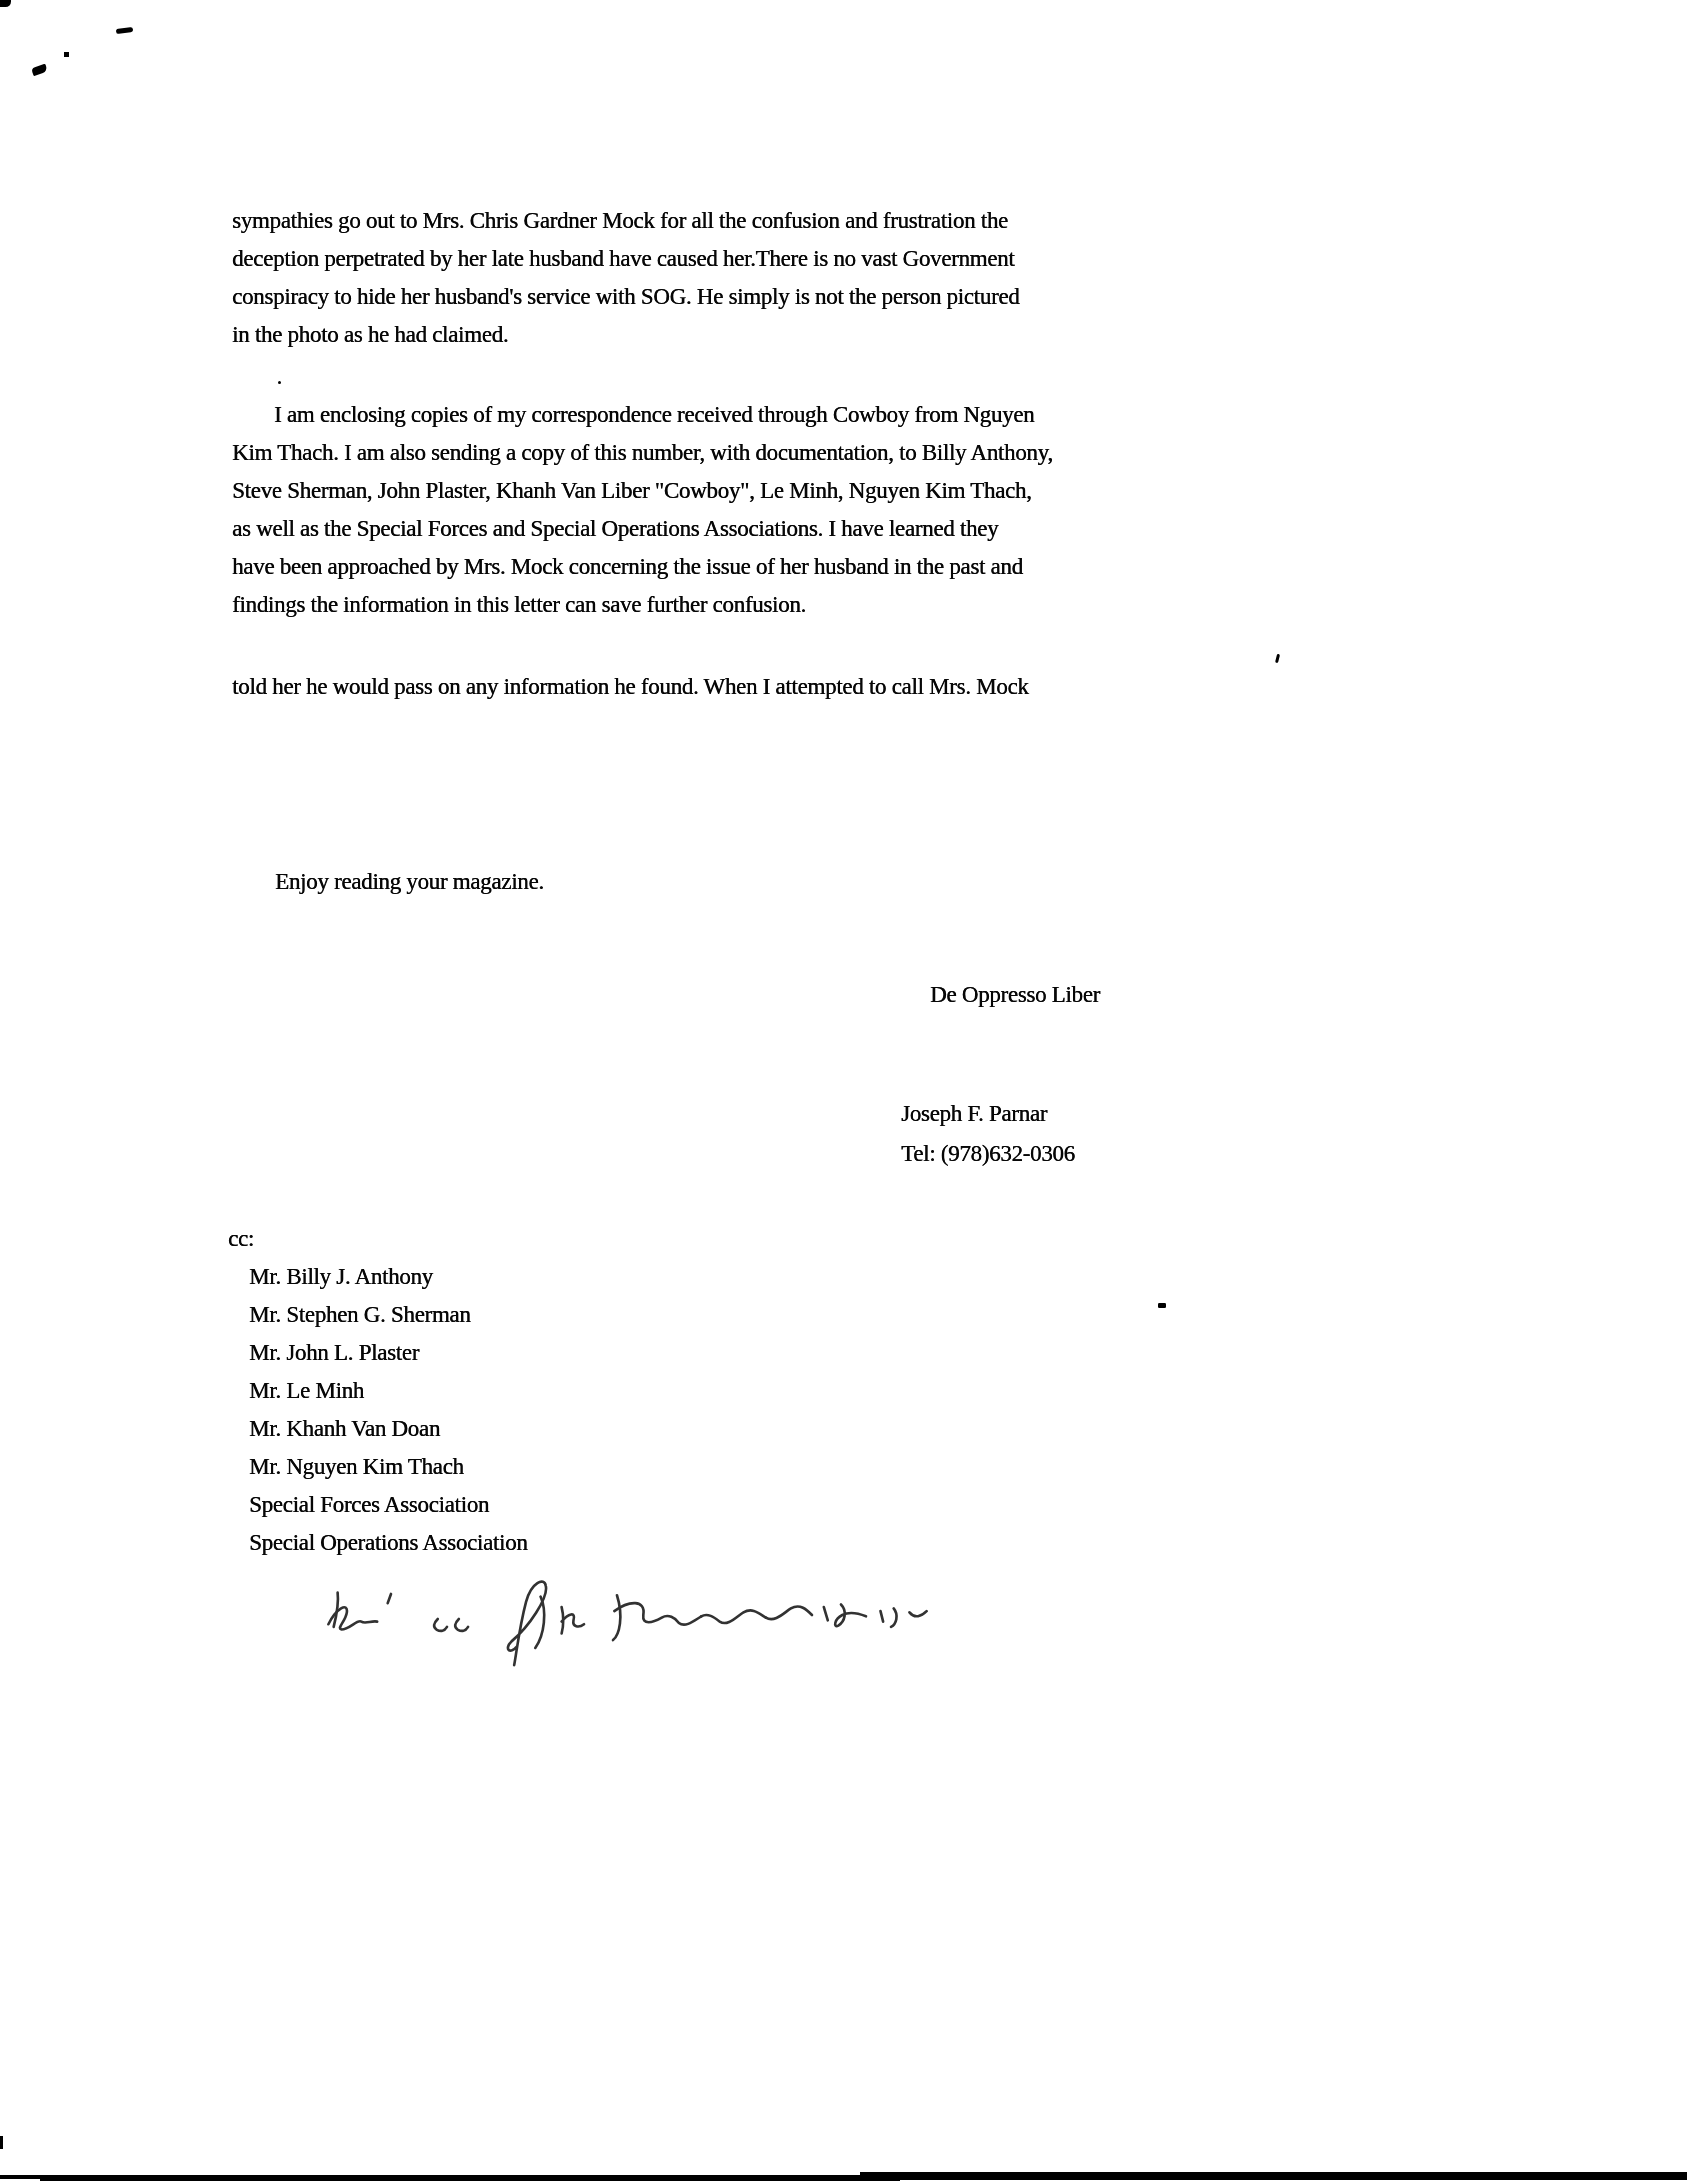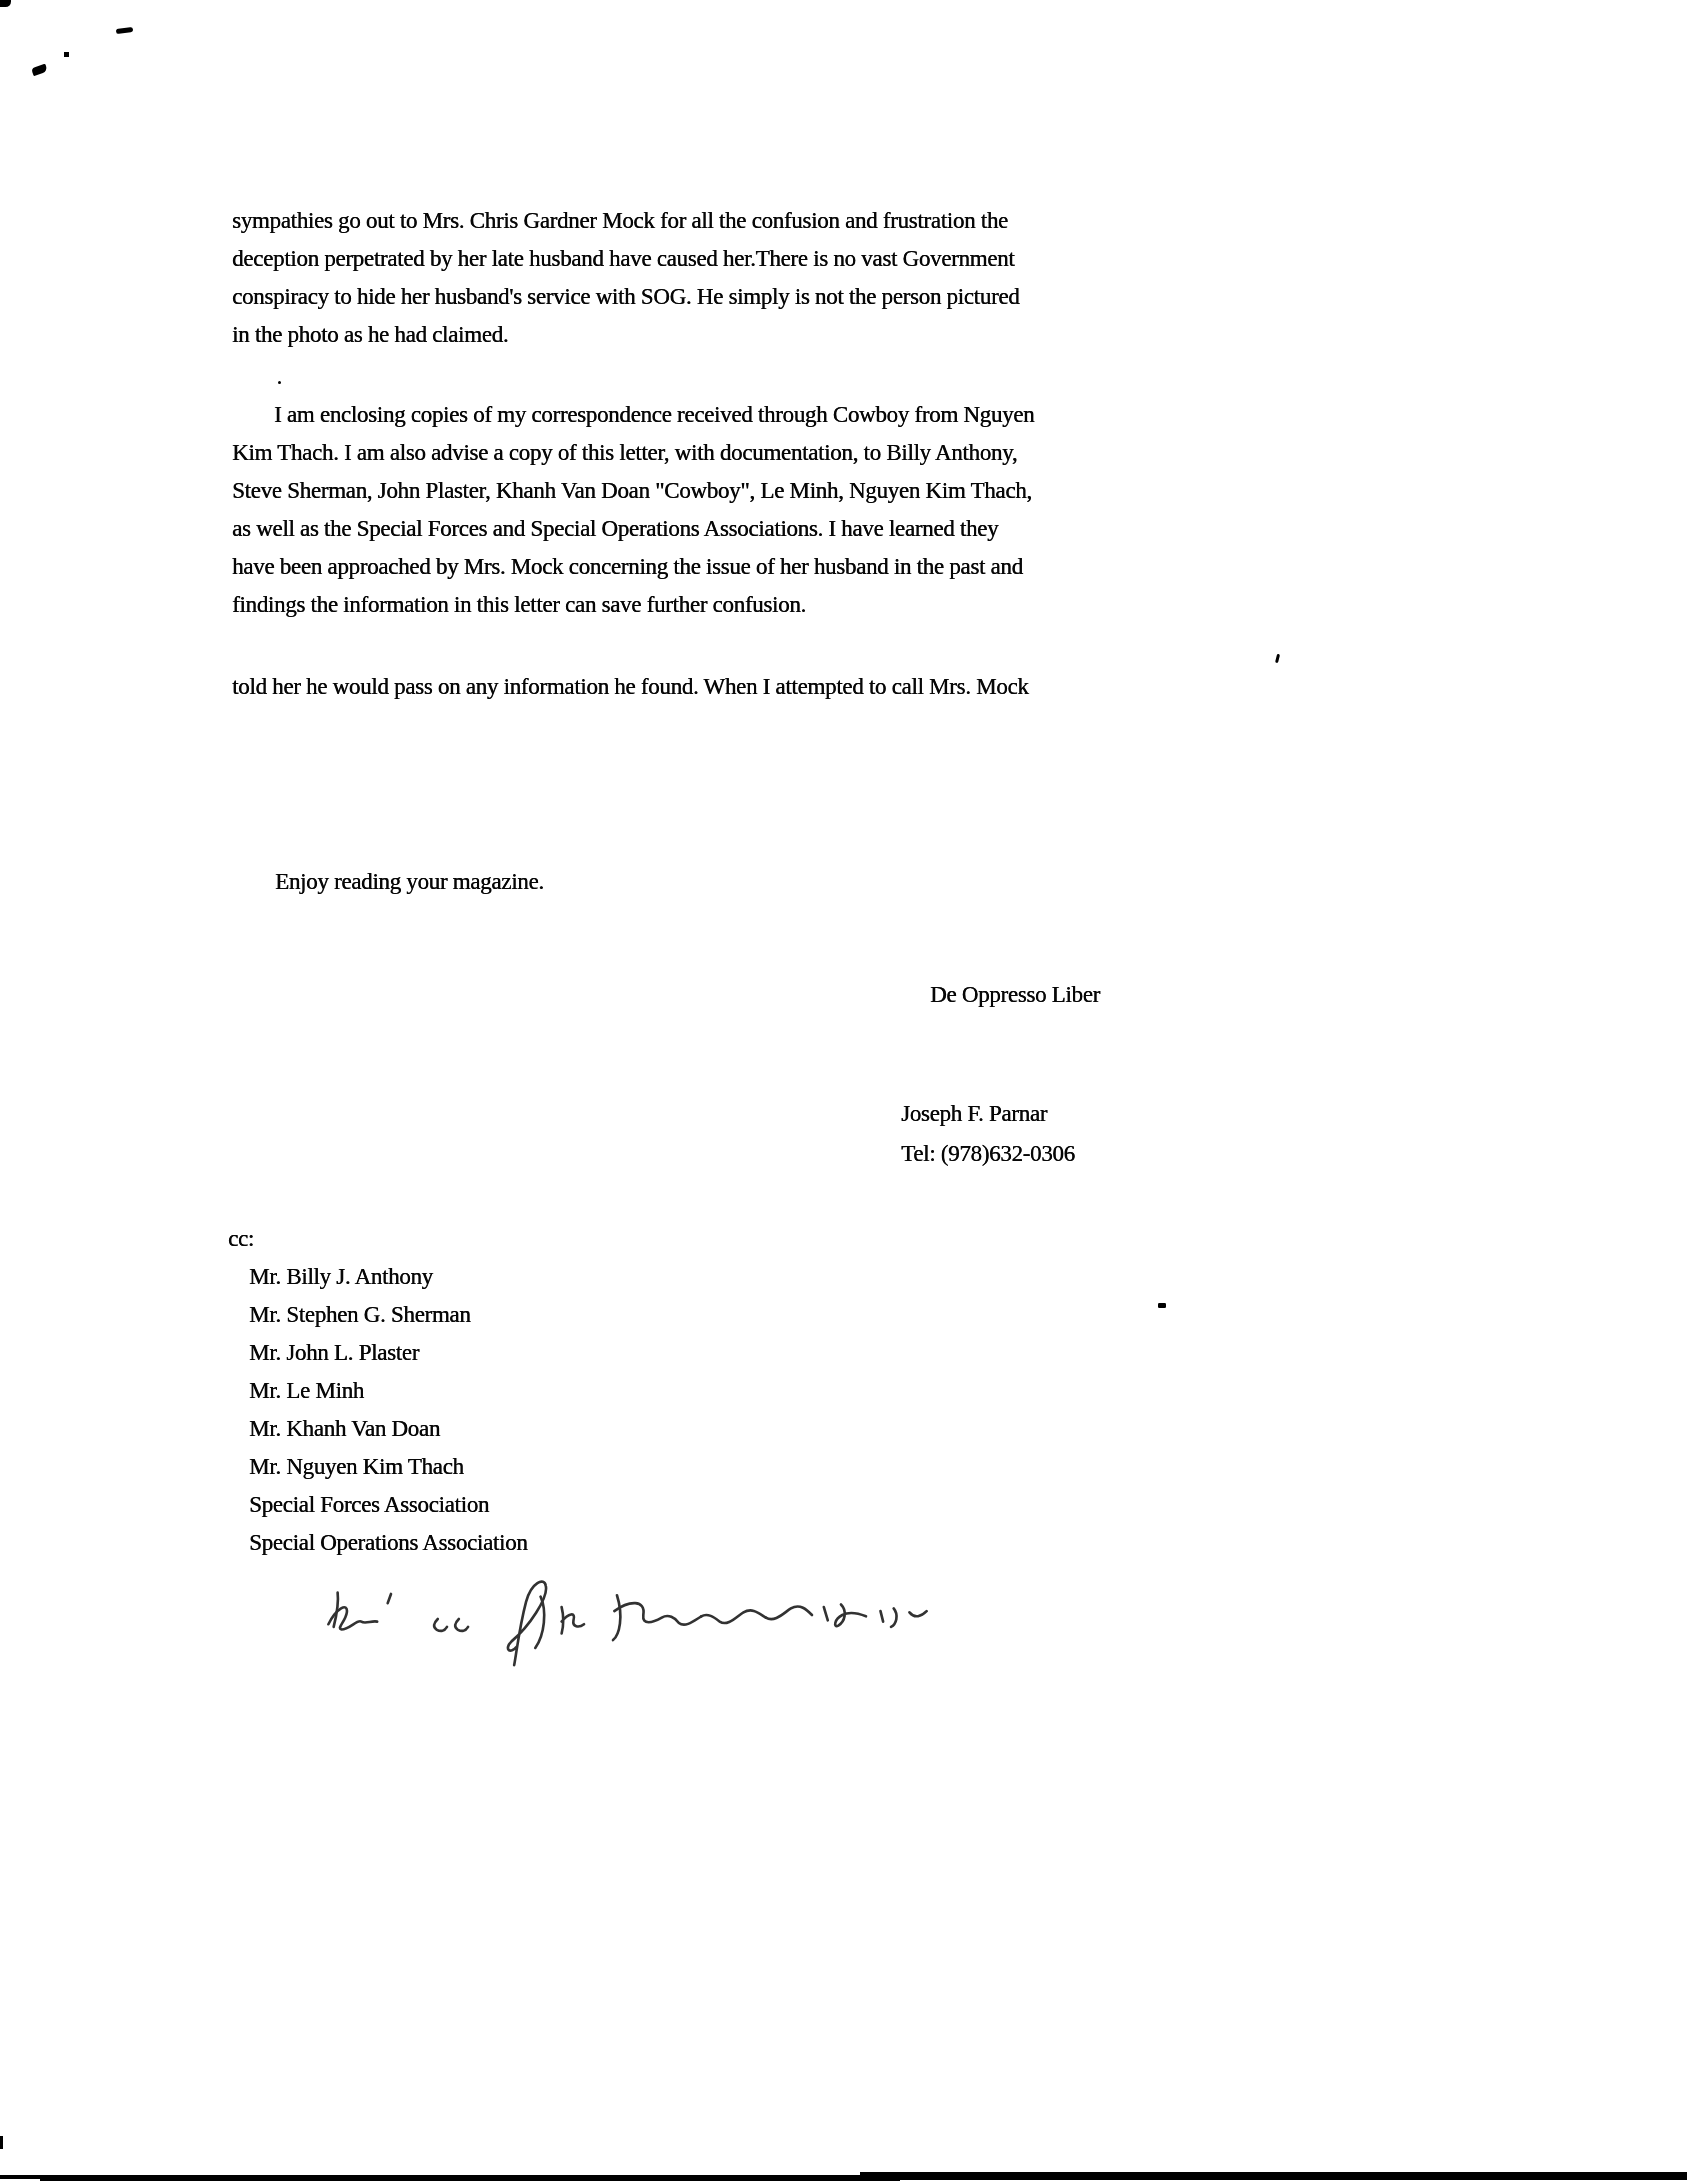--- a/index.html
+++ b/index.html
@@ -31,22 +31,22 @@
 
   <div class="block para" style="left:232px; top:202px;">
     <div class="ln">sympathies go out to Mrs. Chris Gardner Mock for all the confusion and frustration the</div>
     <div class="ln">deception perpetrated by her late husband have caused her.There is no vast Government</div>
     <div class="ln">conspiracy to hide her husband's service with SOG. He simply is not the person pictured</div>
     <div class="ln">in the photo as he had claimed.</div>
   </div>
 
   <div class="block para" style="left:232px; top:396px;">
     <div class="ln indent">I am enclosing copies of my correspondence received through Cowboy from Nguyen</div>
-    <div class="ln">Kim Thach. I am also advise a copy of this letter, with documentation, to Billy Anthony,</div>
-    <div class="ln">Steve Sherman, John Plaster, Khanh Van Doan "Cowboy", Le Minh, Nguyen Kim Thach,</div>
+    <div class="ln">Kim Thach. I am also sending a copy of this number, with documentation, to Billy Anthony,</div>
+    <div class="ln">Steve Sherman, John Plaster, Khanh Van Liber "Cowboy", Le Minh, Nguyen Kim Thach,</div>
     <div class="ln">as well as the Special Forces and Special Operations Associations. I have learned they</div>
     <div class="ln">have been approached by Mrs. Mock concerning the issue of her husband in the past and</div>
     <div class="ln">findings the information in this letter can save further confusion.</div>
   </div>
 
   <div class="block para" style="left:232px; top:668px;">
     <div class="ln">told her he would pass on any information he found. When I attempted to call Mrs. Mock</div>
   </div>
 
   <div class="block" style="left:275px; top:863px;">

